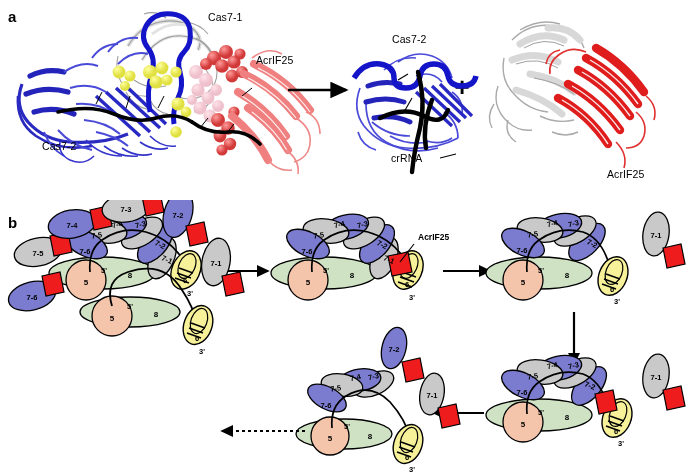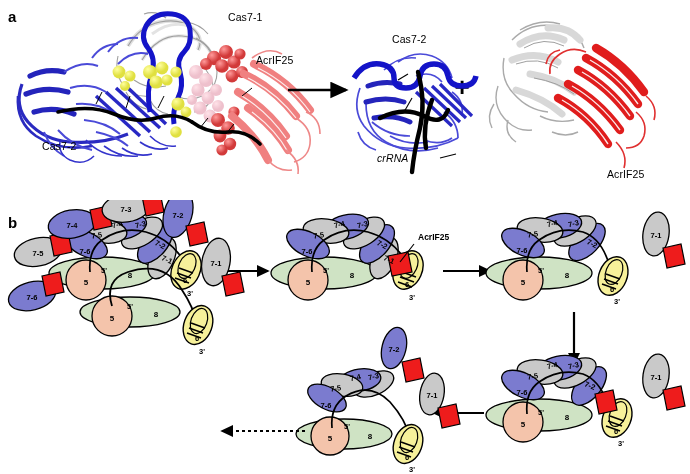--- a/index.html
+++ b/index.html
@@ -272,25 +272,25 @@
       <g stroke="#e03030" stroke-width="1.6" fill="none">
         <path d="M586 52 q-14 -6 -26 2 q-12 8 -10 20"></path>
         <path d="M636 112 q12 10 8 24 q-4 12 -18 12"></path>
         <path d="M616 142 q12 12 8 26"></path>
         <path d="M646 96 q12 10 8 24"></path>
         <path d="M560 50 q-12 2 -14 14"></path>
       </g>
     </g>
   </svg>
 
-  <div class="struct-label" style="left:228px;top:11px;">Cas7-1</div>
+  <div class="struct-label" style="left:208px;top:11px;">Cas7-1</div>
   <div class="struct-label" style="left:256px;top:54px;">AcrIF25</div>
   <div class="struct-label" style="left:42px;top:140px;">Cas7-2</div>
   <div class="struct-label" style="left:392px;top:33px;">Cas7-2</div>
-  <div class="struct-label" style="left:377px;top:152px;font-style:italic;">crRNA</div>
+  <div class="struct-label" style="left:391px;top:152px;">crRNA</div>
   <div class="struct-label" style="left:607px;top:168px;">AcrIF25</div>
 
   <div class="panel-letter" style="left:8px;top:214px;">b</div>
 
   <svg width="690" height="274" style="position:absolute;left:0;top:200px;">
     <defs>
       <marker id="ah2" markerWidth="6" markerHeight="6" refX="5.2" refY="2.8" orient="auto">
         <polygon points="0,0 6,2.8 0,5.6" fill="#000"></polygon>
       </marker>
       <marker id="ah2l" markerWidth="6" markerHeight="6" refX="5.2" refY="2.8" orient="auto">

